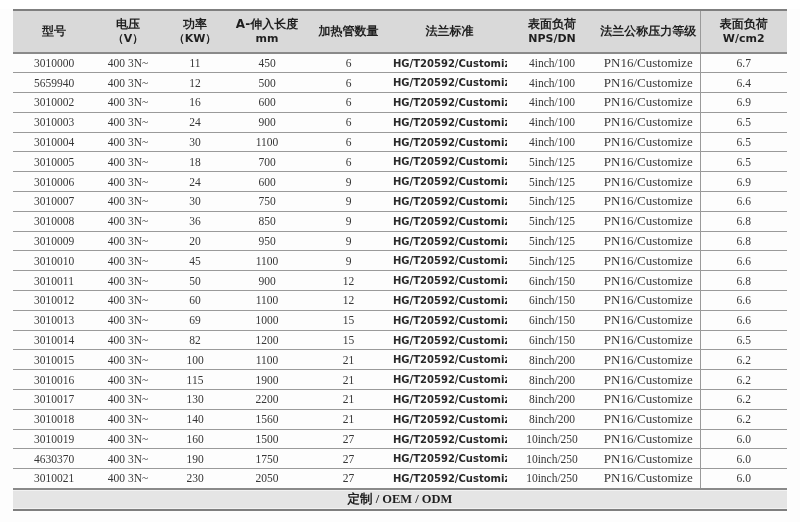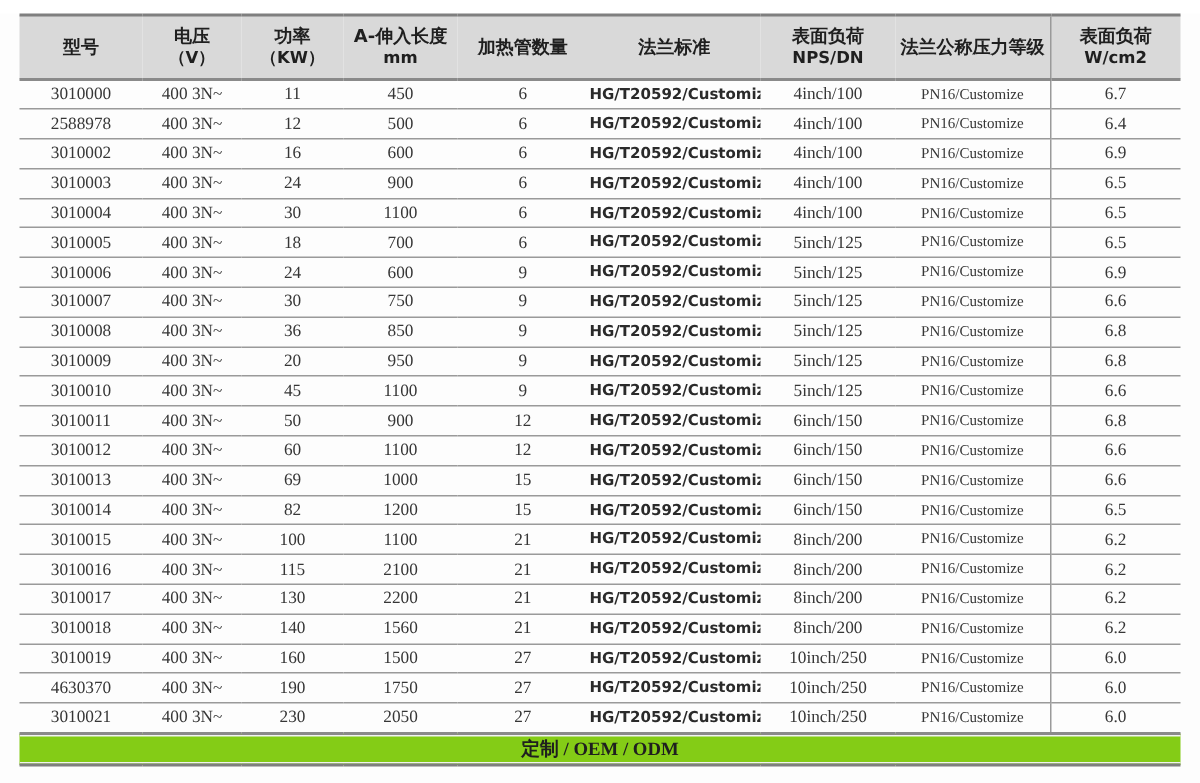--- a/index.html
+++ b/index.html
@@ -43,28 +43,28 @@
     white-space: nowrap;
     overflow: hidden;
     padding: 0 1px;
   }
   tbody td.c-flange {
     font-family: "DejaVu Sans", "Liberation Sans", sans-serif;
     font-weight: bold;
     font-size: 10px;
     color: #2a2a2a;
   }
-  tbody td.c-pressure { font-size: 10px; letter-spacing: 0; }
+  tbody td.c-pressure { font-size: 13px; letter-spacing: 0; }
 
   
   th.v-rule, td.v-rule { border-right: 1px solid #9a9a9a; }
 
   
   tfoot td {
-    background: #84cc16;
+    background: #e5e5e5;
     border-top: 2px solid #8a8a8a;
     border-bottom: 2px solid #7f7f7f;
     box-shadow: inset 0 1px 0 #f2f2f2, inset 0 -1px 0 #f2f2f2;
     height: 21px;
     text-align: center;
     font-weight: bold;
     font-size: 12.5px;
     color: #1f1f1f;
   }
 </style>
@@ -126,21 +126,21 @@
           <td class="c-voltage">400 3N~</td>
           <td class="c-power">11</td>
           <td class="c-length">450</td>
           <td class="c-tubes">6</td>
           <td class="c-flange">HG/T20592/Customize</td>
           <td class="c-diameter">4inch/100</td>
           <td class="c-pressure v-rule">PN16/Customize</td>
           <td class="c-load">6.7</td>
         </tr>
         <tr>
-          <td class="c-model">2588978</td>
+          <td class="c-model">5659940</td>
           <td class="c-voltage">400 3N~</td>
           <td class="c-power">12</td>
           <td class="c-length">500</td>
           <td class="c-tubes">6</td>
           <td class="c-flange">HG/T20592/Customize</td>
           <td class="c-diameter">4inch/100</td>
           <td class="c-pressure v-rule">PN16/Customize</td>
           <td class="c-load">6.4</td>
         </tr>
         <tr>
@@ -294,21 +294,21 @@
           <td class="c-tubes">21</td>
           <td class="c-flange">HG/T20592/Customize</td>
           <td class="c-diameter">8inch/200</td>
           <td class="c-pressure v-rule">PN16/Customize</td>
           <td class="c-load">6.2</td>
         </tr>
         <tr>
           <td class="c-model">3010016</td>
           <td class="c-voltage">400 3N~</td>
           <td class="c-power">115</td>
-          <td class="c-length">2100</td>
+          <td class="c-length">1900</td>
           <td class="c-tubes">21</td>
           <td class="c-flange">HG/T20592/Customize</td>
           <td class="c-diameter">8inch/200</td>
           <td class="c-pressure v-rule">PN16/Customize</td>
           <td class="c-load">6.2</td>
         </tr>
         <tr>
           <td class="c-model">3010017</td>
           <td class="c-voltage">400 3N~</td>
           <td class="c-power">130</td>

